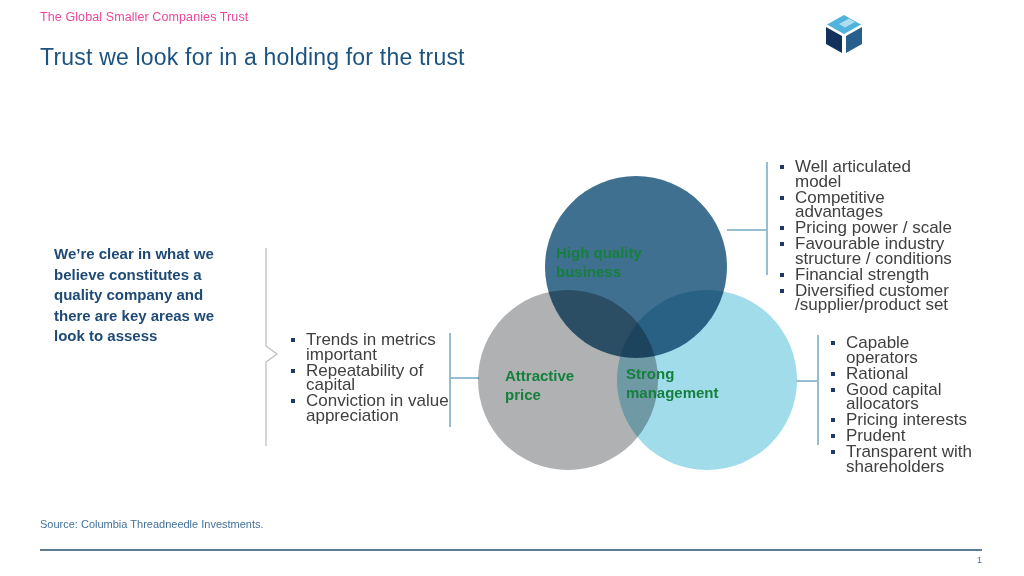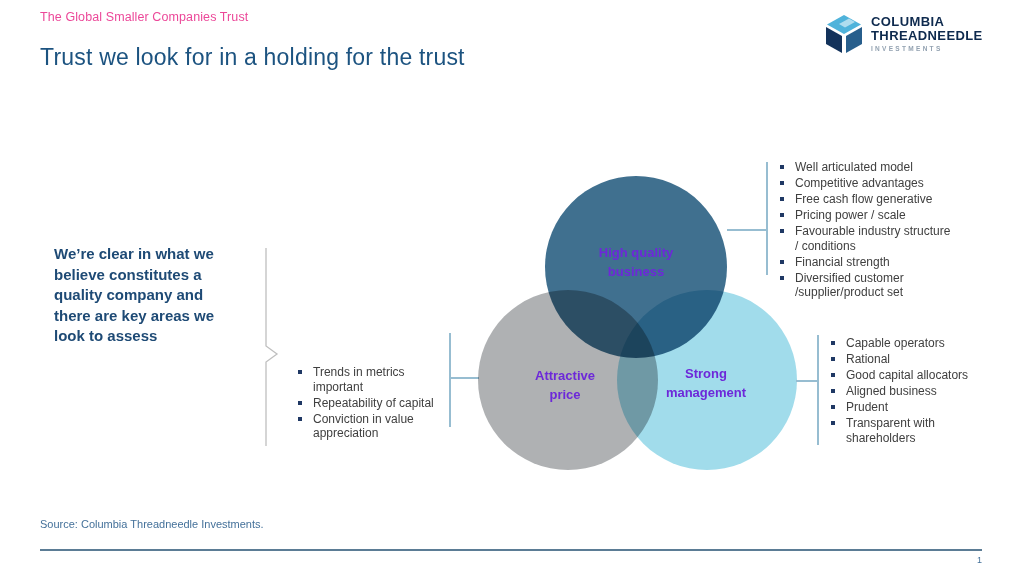--- a/index.html
+++ b/index.html
@@ -23,38 +23,38 @@
   .logo-line { font-size:13px; font-weight:bold; color:#0E2A4E; letter-spacing:.4px; line-height:13.5px; }
   .logo-sub  { font-size:6.5px; color:#93A2B1; letter-spacing:2.3px; margin-top:3px; font-weight:bold; }
 
   
   .intro { left:54px; top:244px; width:184px; font-size:15px; font-weight:bold; color:#1E4A75; line-height:20.5px; }
 
   
   .bracket { left:261px; top:247px; }
 
   
-  ul.bullets { list-style:none; font-size:12px; color:#404040; }
+  ul.bullets { list-style:none; font-size:17px; color:#404040; }
   ul.bullets li { position:relative; padding-left:17px; line-height:14.5px; margin-bottom:1.5px; }
   ul.bullets li::before { content:""; position:absolute; left:2px; top:5px; width:4px; height:4px; background:#1F3864; }
-  .list-mid { left:296px; top:333px; width:160px;margin-top:32px; }
+  .list-mid { left:289px; top:333px; width:160px; }
   .list-tr  { left:778px; top:160px; width:178px; }
   .list-br  { left:829px; top:336px; width:152px; }
 
   
   .hline { height:1.5px; background:#97BDD1; }
   .vline { width:1.5px;  background:#97BDD1; }
 
   
   .circle { position:absolute; border-radius:50%; mix-blend-mode:multiply; }
   .c-top  { left:545px; top:176px; width:182px; height:182px; }
   .c-gray { left:478px; top:290px; width:180px; height:180px; }
   .c-blue { left:617px; top:290px; width:180px; height:180px; }
-  .venn-label { position:absolute; color:#6d28d9; font-weight:bold; font-size:13px;
-                text-align:center; line-height:19px; white-space:pre-line; z-index:5; }
+  .venn-label { position:absolute; color:#15803d; font-weight:bold; font-size:15px;
+                line-height:19px; white-space:pre-line; z-index:5; }
   .vl-top  { left:556px; top:243px; width:160px; }
   .vl-gray { left:505px; top:366px; width:120px; }
   .vl-blue { left:626px; top:364px; width:160px; }
 
   
   .source { left:40px; top:518px; font-size:11px; color:#44719A; }
   .rule   { left:40px; top:549px; width:942px; height:2px; background:#5B7C95; }
   .page-num { left:965px; top:555px; width:17px; font-size:9px; color:#44719A; text-align:right; }
 </style>
 </head>
@@ -63,25 +63,20 @@
 <div class="abs eyebrow">The Global Smaller Companies Trust</div>
 <div class="abs title">Trust we look for in a holding for the trust</div>
 
 <div class="abs logo">
   <svg class="logo-icon" viewBox="0 0 44 44">
     <polygon points="22,3 39,12.5 22,22 5,12.5" fill="#4FB3DB"></polygon>
     <polygon points="4,15 20,24 20,41 4,32" fill="#13325B"></polygon>
     <polygon points="40,15 24,24 24,41 40,32" fill="#275E8C"></polygon>
     <polygon points="17,12 27,6.5 33,10 23,15.5" fill="#ffffff" opacity="0.55"></polygon>
   </svg>
-  <div class="logo-text">
-    <div class="logo-line">COLUMBIA</div>
-    <div class="logo-line">THREADNEEDLE</div>
-    <div class="logo-sub">INVESTMENTS</div>
-  </div>
 </div>
 
 <div class="abs intro">We’re clear in what we believe constitutes a quality company and there are key areas we look to assess</div>
 
 <svg class="abs bracket" width="18" height="200" viewBox="0 0 18 200">
   <polyline points="5,1 5,99 16,107 5,115 5,199" fill="none" stroke="#BFBFBF" stroke-width="1.3"></polyline>
 </svg>
 
 <ul class="abs bullets list-mid">
     <li>Trends in metrics important</li>
@@ -102,34 +97,33 @@
 price</div>
 <div class="venn-label vl-blue">Strong
 management</div>
 
 <div class="abs hline" style="left:727px; top:229px; width:40px;"></div>
 <div class="abs vline" style="left:766px; top:162px; height:113px;"></div>
 
 <ul class="abs bullets list-tr">
     <li>Well articulated model</li>
     <li>Competitive advantages</li>
-    <li>Free cash flow generative</li>
     <li>Pricing power / scale</li>
     <li>Favourable industry structure / conditions</li>
     <li>Financial strength</li>
     <li>Diversified customer /supplier/product set</li>
   </ul>
 
 <div class="abs hline" style="left:796px; top:380px; width:22px;"></div>
 <div class="abs vline" style="left:817px; top:335px; height:110px;"></div>
 
 <ul class="abs bullets list-br">
     <li>Capable operators</li>
     <li>Rational</li>
     <li>Good capital allocators</li>
-    <li>Aligned business</li>
+    <li>Pricing interests</li>
     <li>Prudent</li>
     <li>Transparent with shareholders</li>
   </ul>
 
 <div class="abs source">Source: Columbia Threadneedle Investments.</div>
 <div class="abs rule"></div>
 <div class="abs page-num">1</div>
 
 </body></html>

